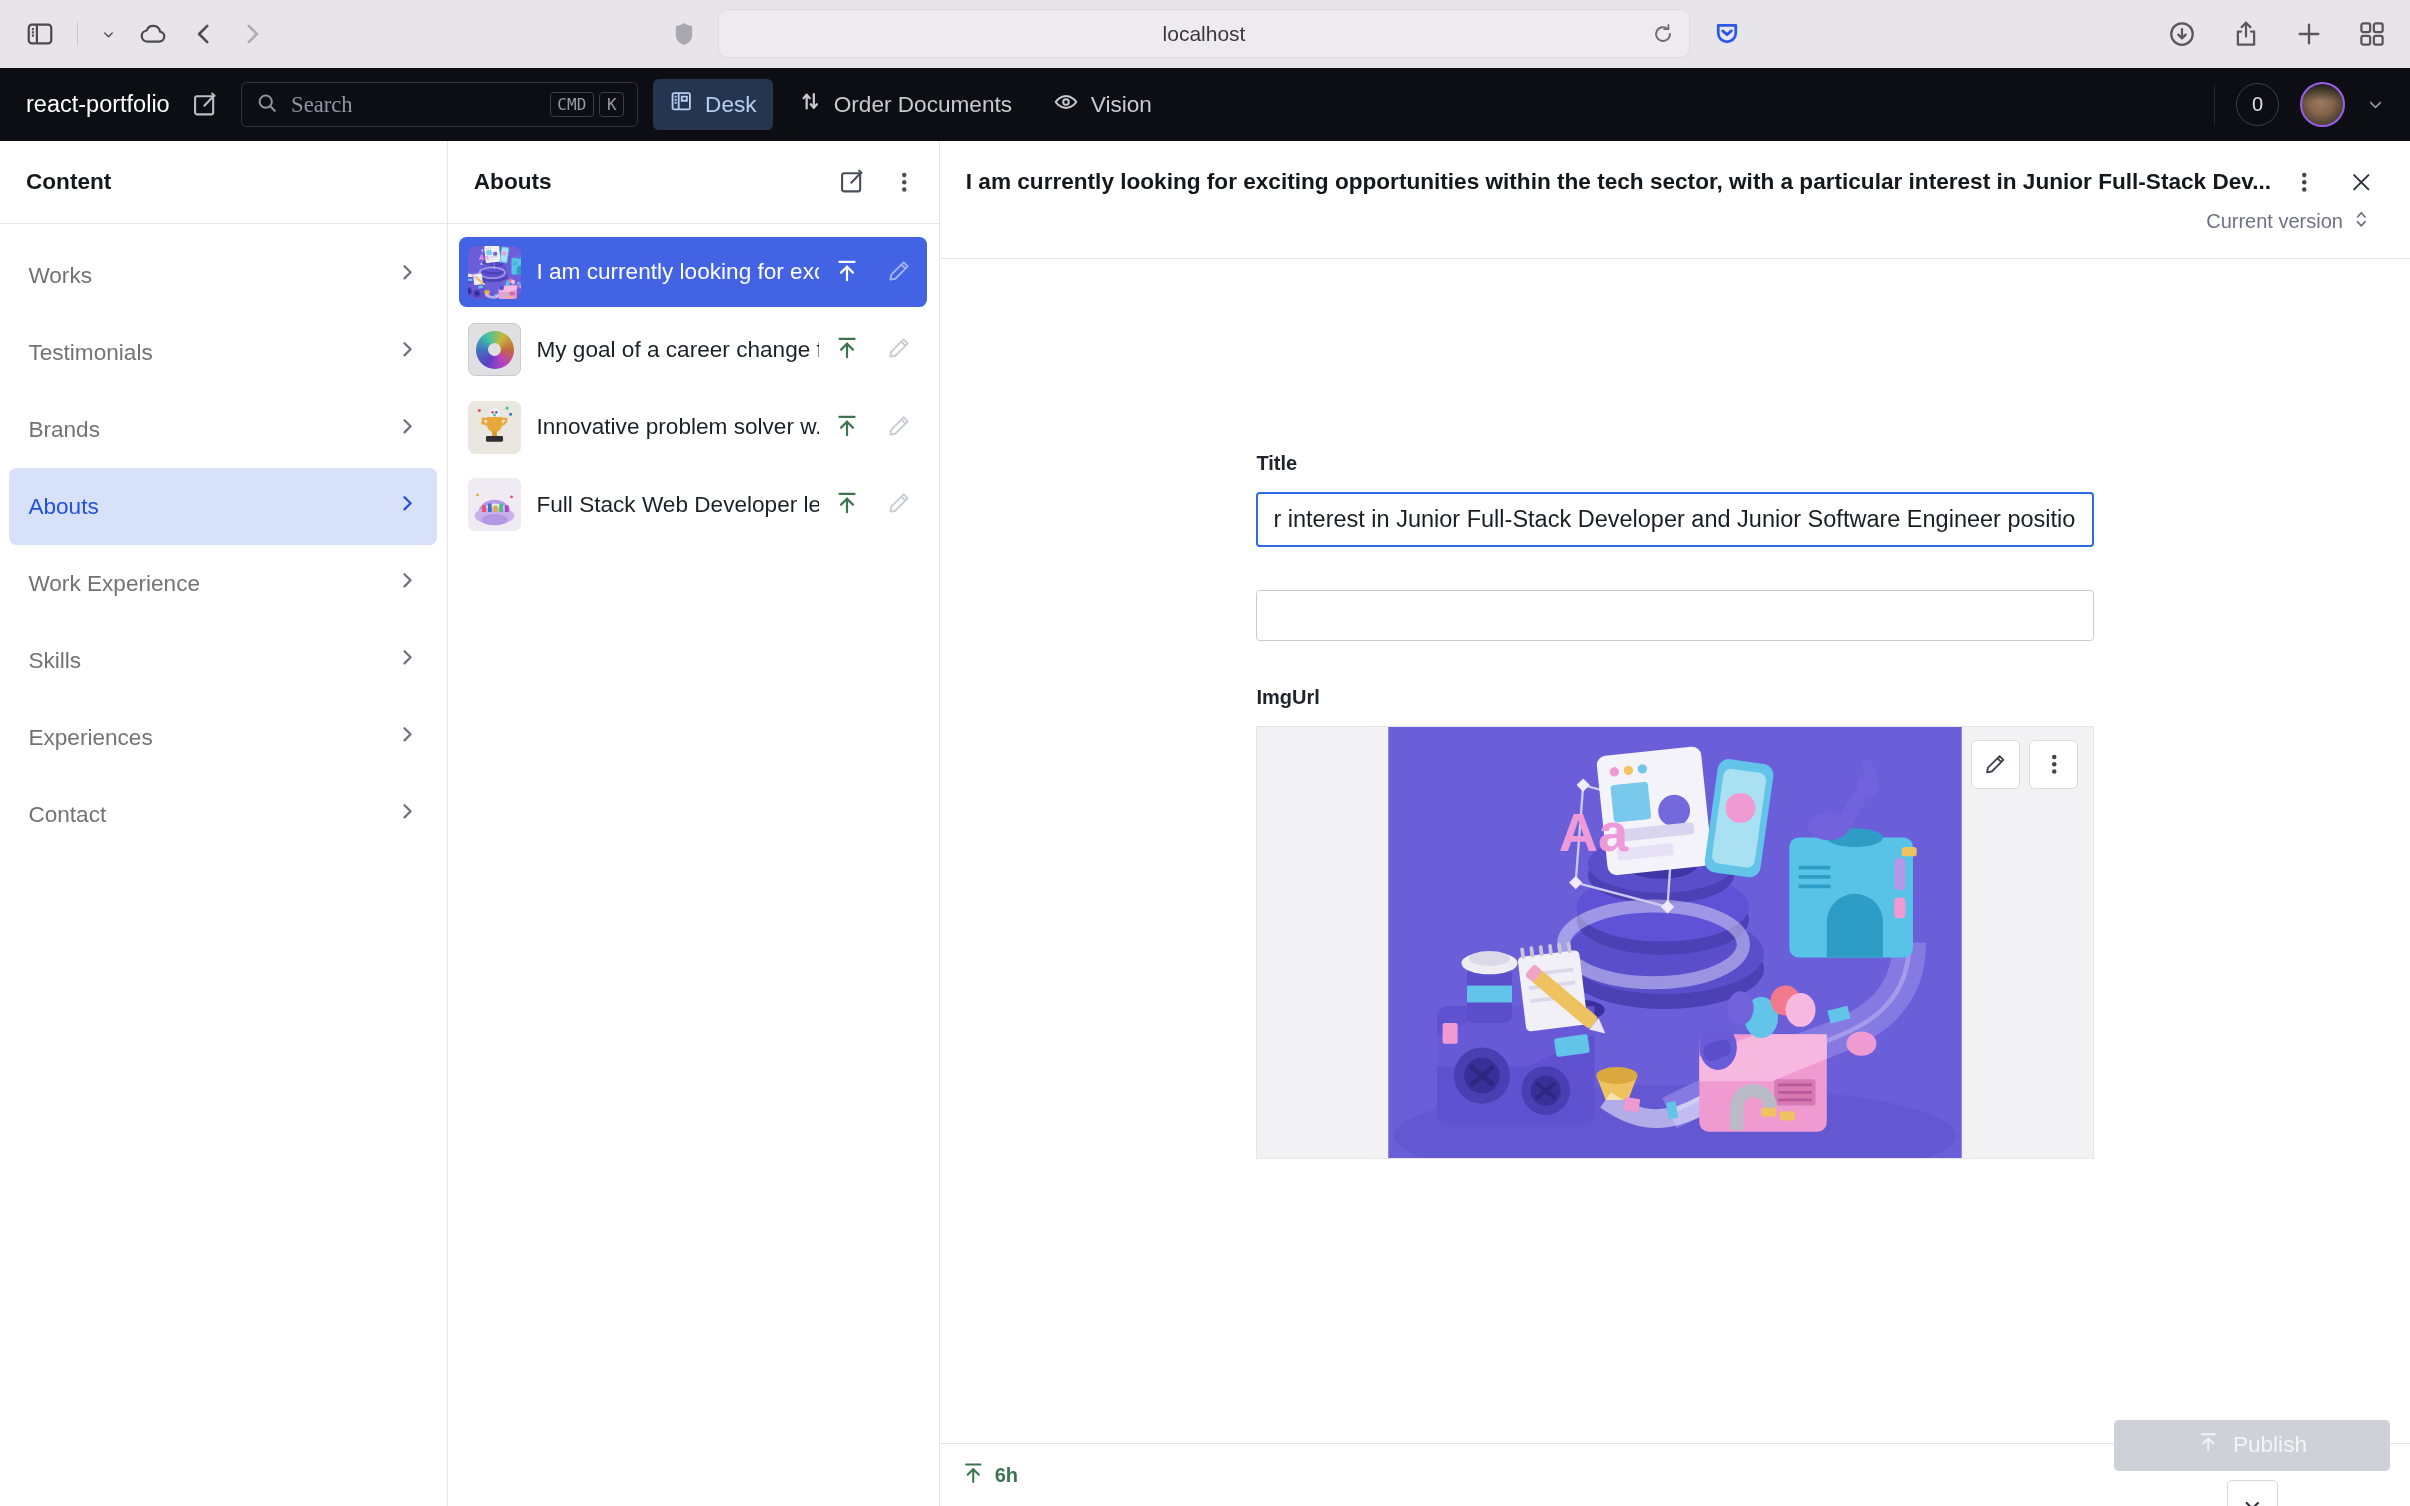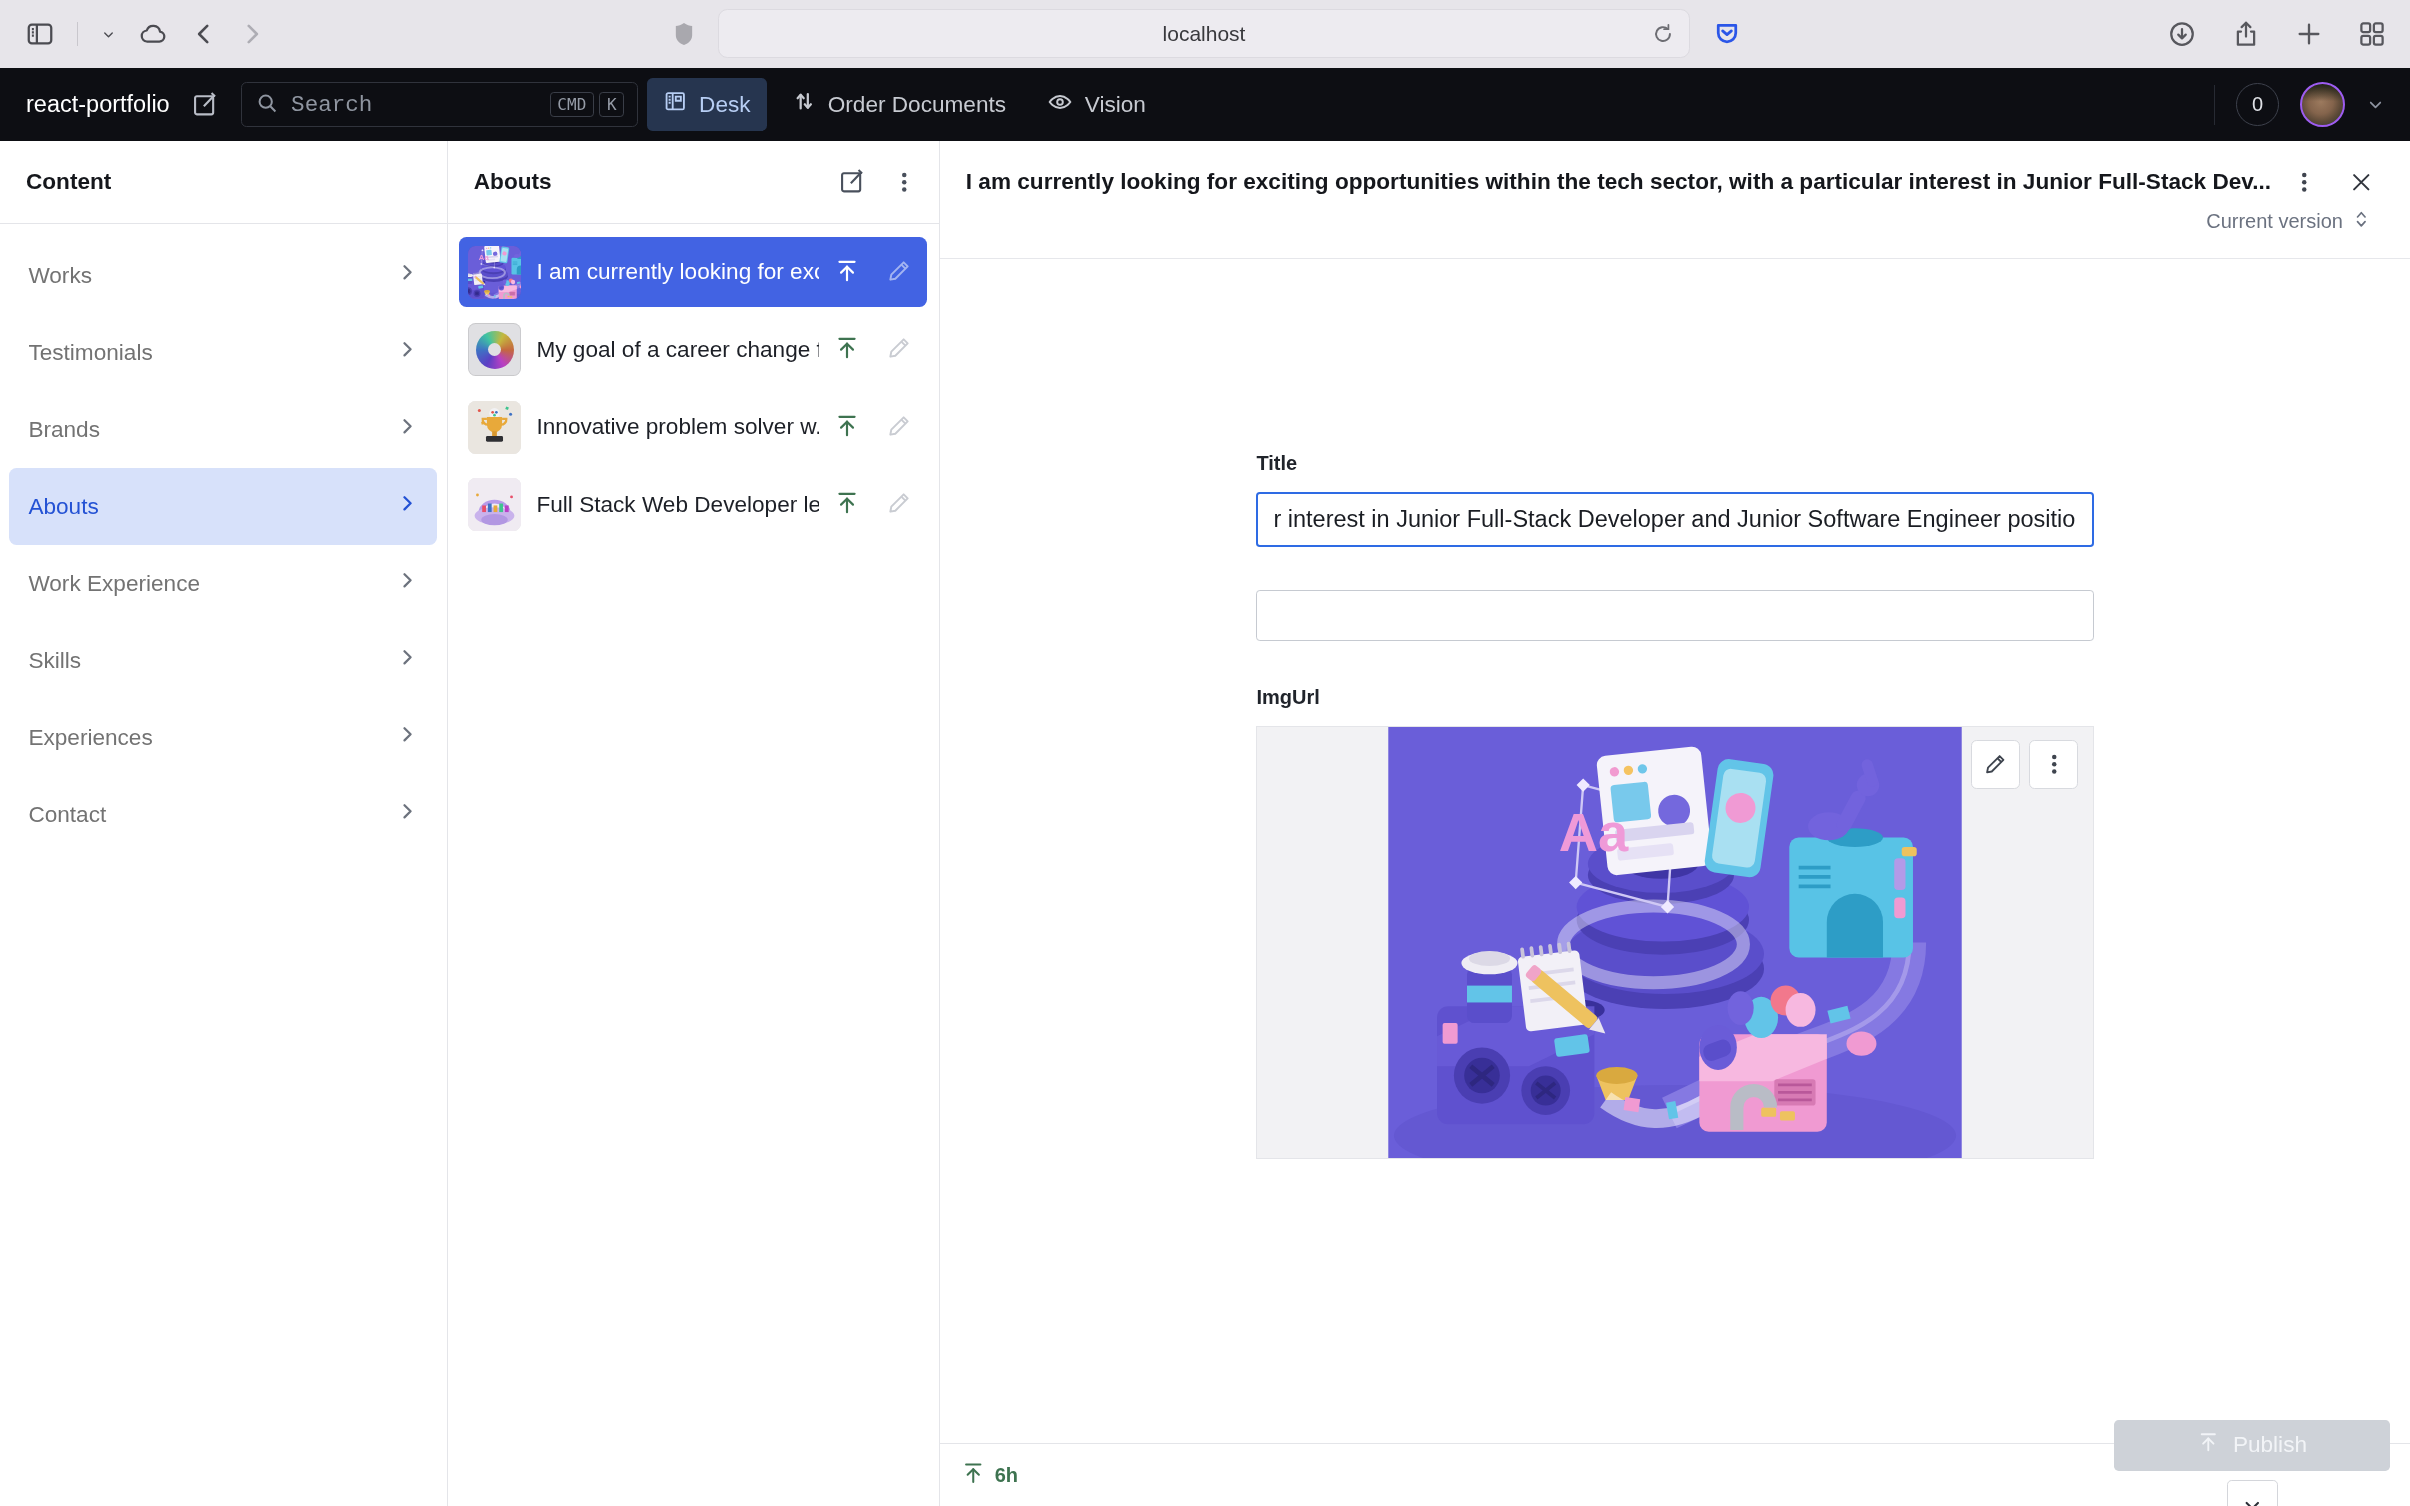--- a/index.html
+++ b/index.html
@@ -24,26 +24,26 @@
   .bt-right { margin-left:auto; display:flex; align-items:center; gap:34px; color:#57575d; }
 
   
   .app-header { position:absolute; top:68px; left:0; right:0; height:73px; background:#0d0e13;
     display:flex; align-items:center; padding:0 26px; }
   .project-title { color:#fff; font-size:23.5px; font-weight:normal; }
   .hdr-compose { color:#b9bdc7; margin-left:21px; }
   .search-box { margin-left:22.6px; width:397px; height:45px; border:0.9px solid #30333c; border-radius:5.6px;
     display:flex; align-items:center; padding:0 13px; gap:11.3px; color:#8f95a0; }
   .search-box input { flex:1; background:transparent; border:none; outline:none; color:#c7cad1; font-size:22.6px; width:100%;
-    font-family:Liberation Mono, monospace; }
+    font-family:Liberation Serif, serif; }
   .search-box input::placeholder { color:#8f95a0; }
   .keycaps { display:flex; gap:5.6px; }
   .keycap { font-family:"DejaVu Sans Mono", monospace; font-size:16px; color:#959ba6;
     border:0.9px solid #3a3e48; border-radius:3.8px; padding:1.9px 6.6px; }
-  .tabs { display:flex; gap:9.4px; margin-left:9px; }
+  .tabs { display:flex; align-items:center; gap:9.4px; margin-left:15px; }
   .tab { display:flex; align-items:center; gap:11.3px; color:#c7cad1; font-size:22.6px;
     padding:10.4px 16px; border-radius:5.6px; background:none; border:none; }
   .tab.active { background:#26354f; color:#b7cef4; }
   .hdr-right { margin-left:auto; display:flex; align-items:center; gap:21px; }
   .hdr-vdiv { width:0.9px; height:40px; background:#272a33; }
   .zero-badge { width:43px; height:43px; border:1.9px solid #3d414c; border-radius:50%;
     color:#dfe1e6; font-size:20px; display:flex; align-items:center; justify-content:center; background:none; }
   .avatar { width:45px; height:45px; border-radius:50%; border:2.8px solid #9d5cf0;
     background:
       linear-gradient(180deg, rgba(26,30,20,.9) 0%, rgba(26,30,20,0) 42%),

